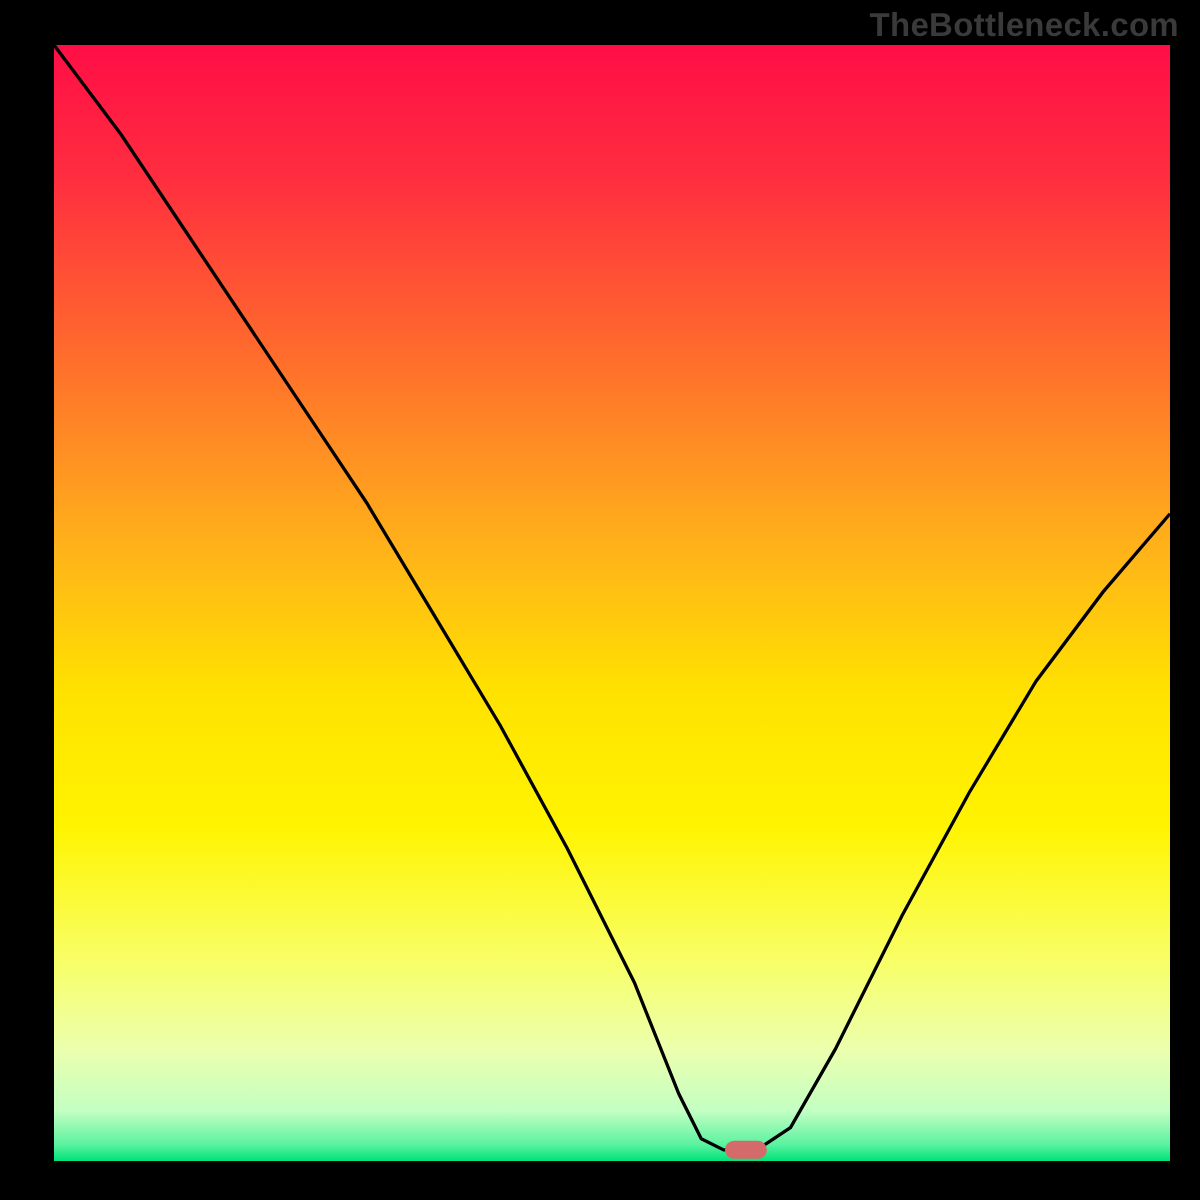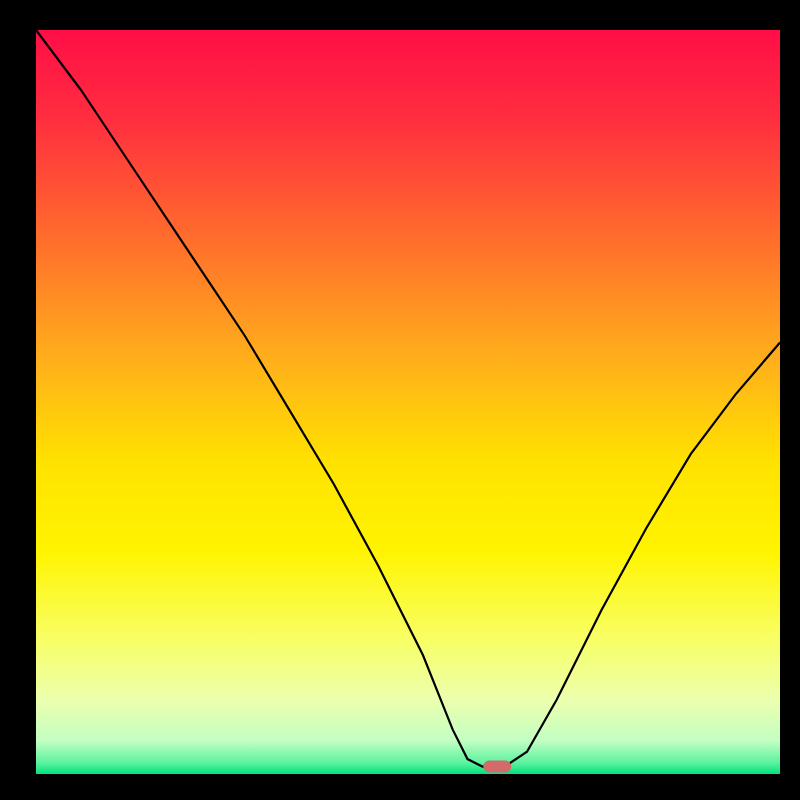--- a/index.html
+++ b/index.html
@@ -51,13 +51,14 @@
           <stop offset="95.5%" stop-color="#c3ffc3"></stop>
           <stop offset="98.5%" stop-color="#5cf2a0"></stop>
           <stop offset="100%" stop-color="#00e27a"></stop>
         </linearGradient>
     </defs>
     <rect id="plot-bg" fill="url(#bg-grad)" x="36" y="30" width="744" height="744"></rect>
     <path id="curve" fill="none" stroke-width="2.2" d="M36.0 30.0 L80.6 89.5 L125.3 156.5 L169.9 223.4 L214.6 290.4 L244.3 335.0 L289.0 409.4 L333.6 483.8 L378.2 565.7 L422.9 655.0 L452.6 729.4 L467.5 759.1 L482.4 766.6 L504.7 766.6 L527.0 751.7 L556.8 699.6 L601.4 610.3 L646.1 528.5 L690.7 454.1 L735.4 394.6 L780.0 342.5" stroke="#000000"></path>
     <rect id="marker" rx="6" ry="6" height="12" width="28" x="483.28" y="760.56" fill="#d46a6a"></rect>
   </svg>
 
+  <div class="watermark">TheBottleneck.com</div>
 </div>
 
 </body></html>

